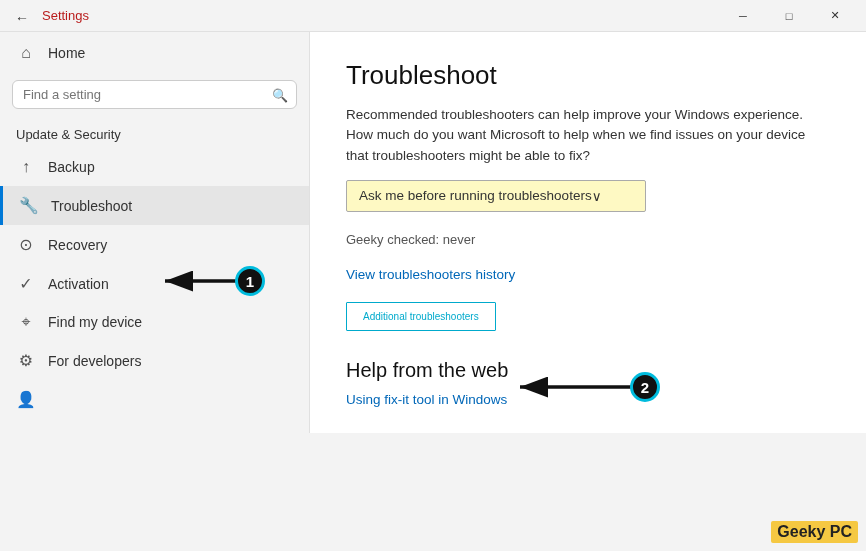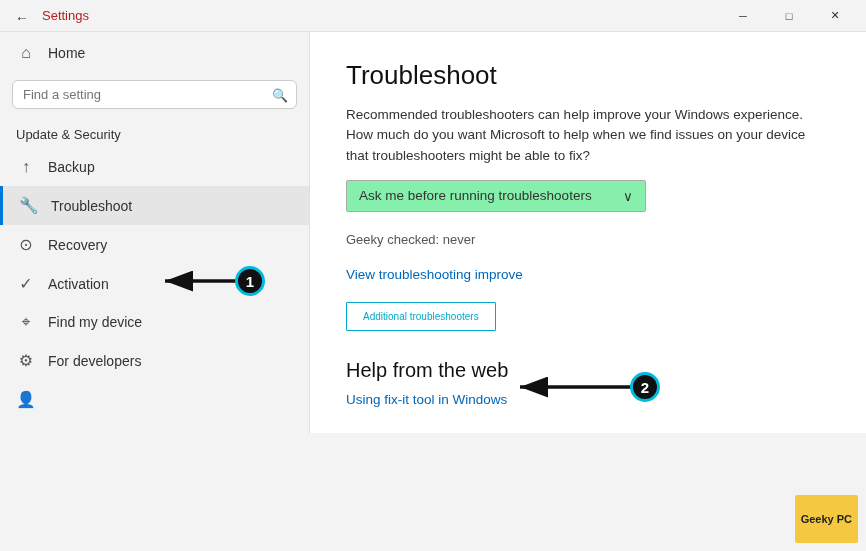--- a/index.html
+++ b/index.html
@@ -160,22 +160,21 @@
     .dropdown-select {
       display: flex;
       align-items: center;
       border: 1px solid #aaa;
       border-radius: 2px;
       padding: 7px 12px;
       font-size: 13.5px;
       color: #333;
       cursor: pointer;
       width: 300px;
-      justify-content: space-between;
-      background: #86efac;
+      background: #fef9c3;
       margin-bottom: 20px;
     }
 
     .no-troubleshooters {
       font-size: 13.5px;
       font-weight: 600;
       color: #333;
       margin-bottom: 4px;
     }
 
@@ -220,23 +219,23 @@
       margin-bottom: 6px;
     }
 
     
     .watermark {
       position: absolute;
       bottom: 8px;
       right: 8px;
       background: #f5c842;
       color: #222;
-      font-size: 11px;
+      font-size: 16px;
       font-weight: 700;
-      padding: 18px 6px;
+      padding: 2px 6px;
       border-radius: 2px;
     }
 
     
     .annotation-wrapper {
       position: absolute;
       pointer-events: none;
       z-index: 100;
     }
 
@@ -331,21 +330,21 @@
 
       <p class="content-description">Recommended troubleshooters can help improve your Windows experience. How much do you want Microsoft to help when we find issues on your device that troubleshooters might be able to fix?</p>
 
       <div class="dropdown-select">
         <span>Ask me before running troubleshooters</span>
         <span>∨</span>
       </div>
 
       <div class="last-checked">Geeky checked: never</div>
 
-      <a class="view-history-link" href="#">View troubleshooting improve</a>
+      <a class="view-history-link" href="#">View troubleshooters history</a>
 
       <div class="additional-btn">Additional troubleshooters</div>
 
       <h2 class="help-title">Help from the web</h2>
       <a class="help-link" href="#">Using fix-it tool in Windows</a>
 
     </div>
   </div>
 
   <div class="annotation-wrapper" style="left: 145px; top: 256px; width: 120px; height: 50px;">

